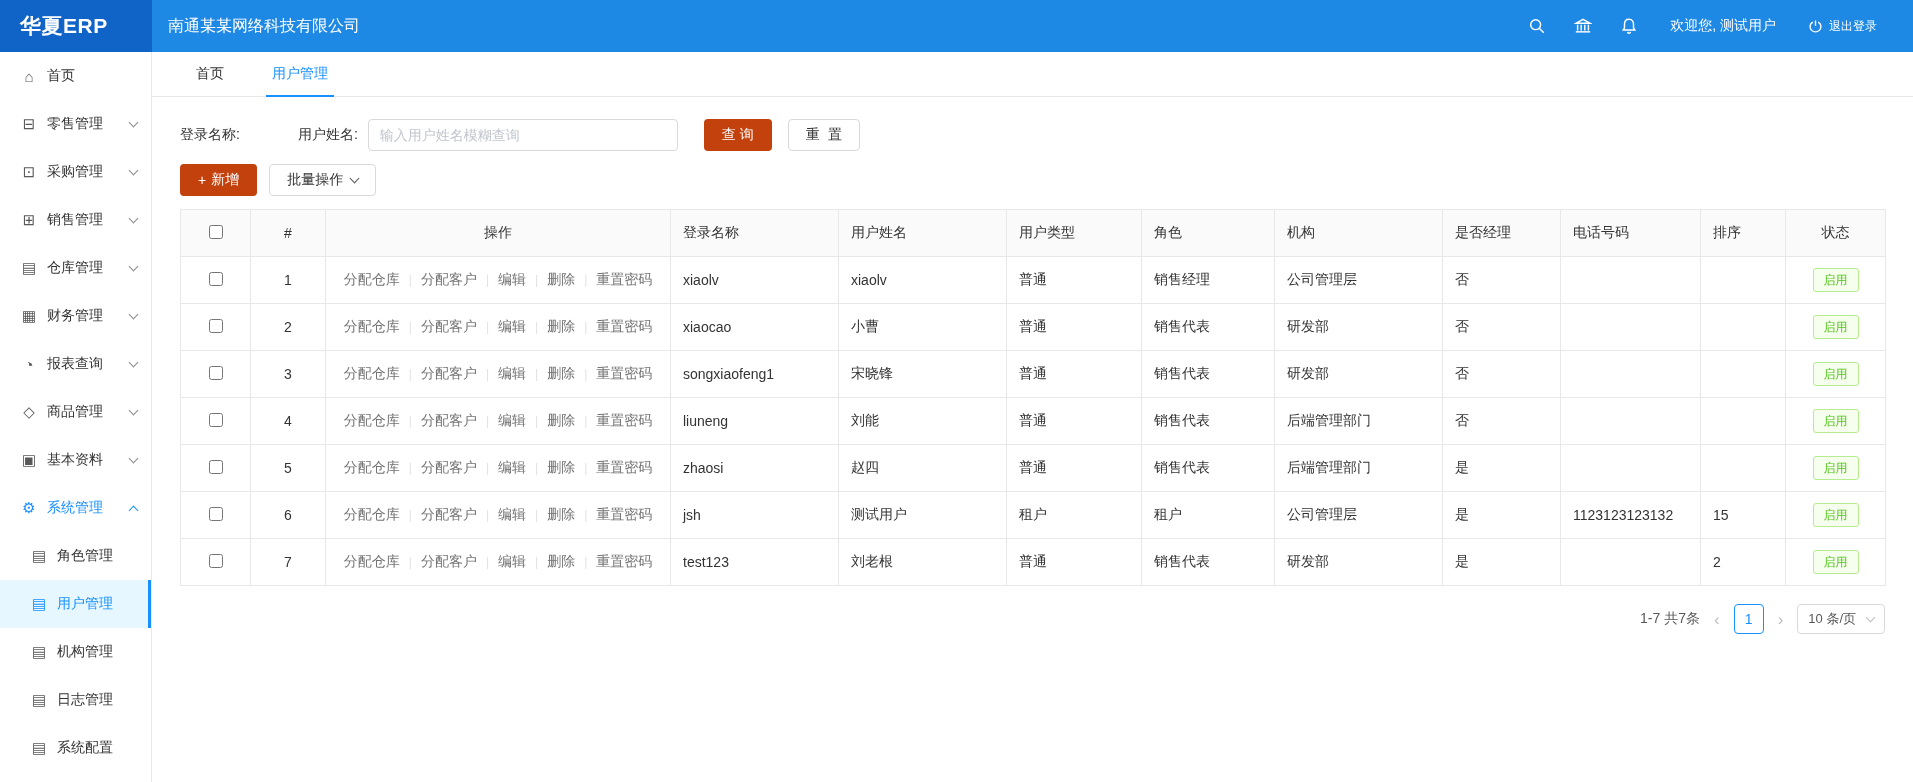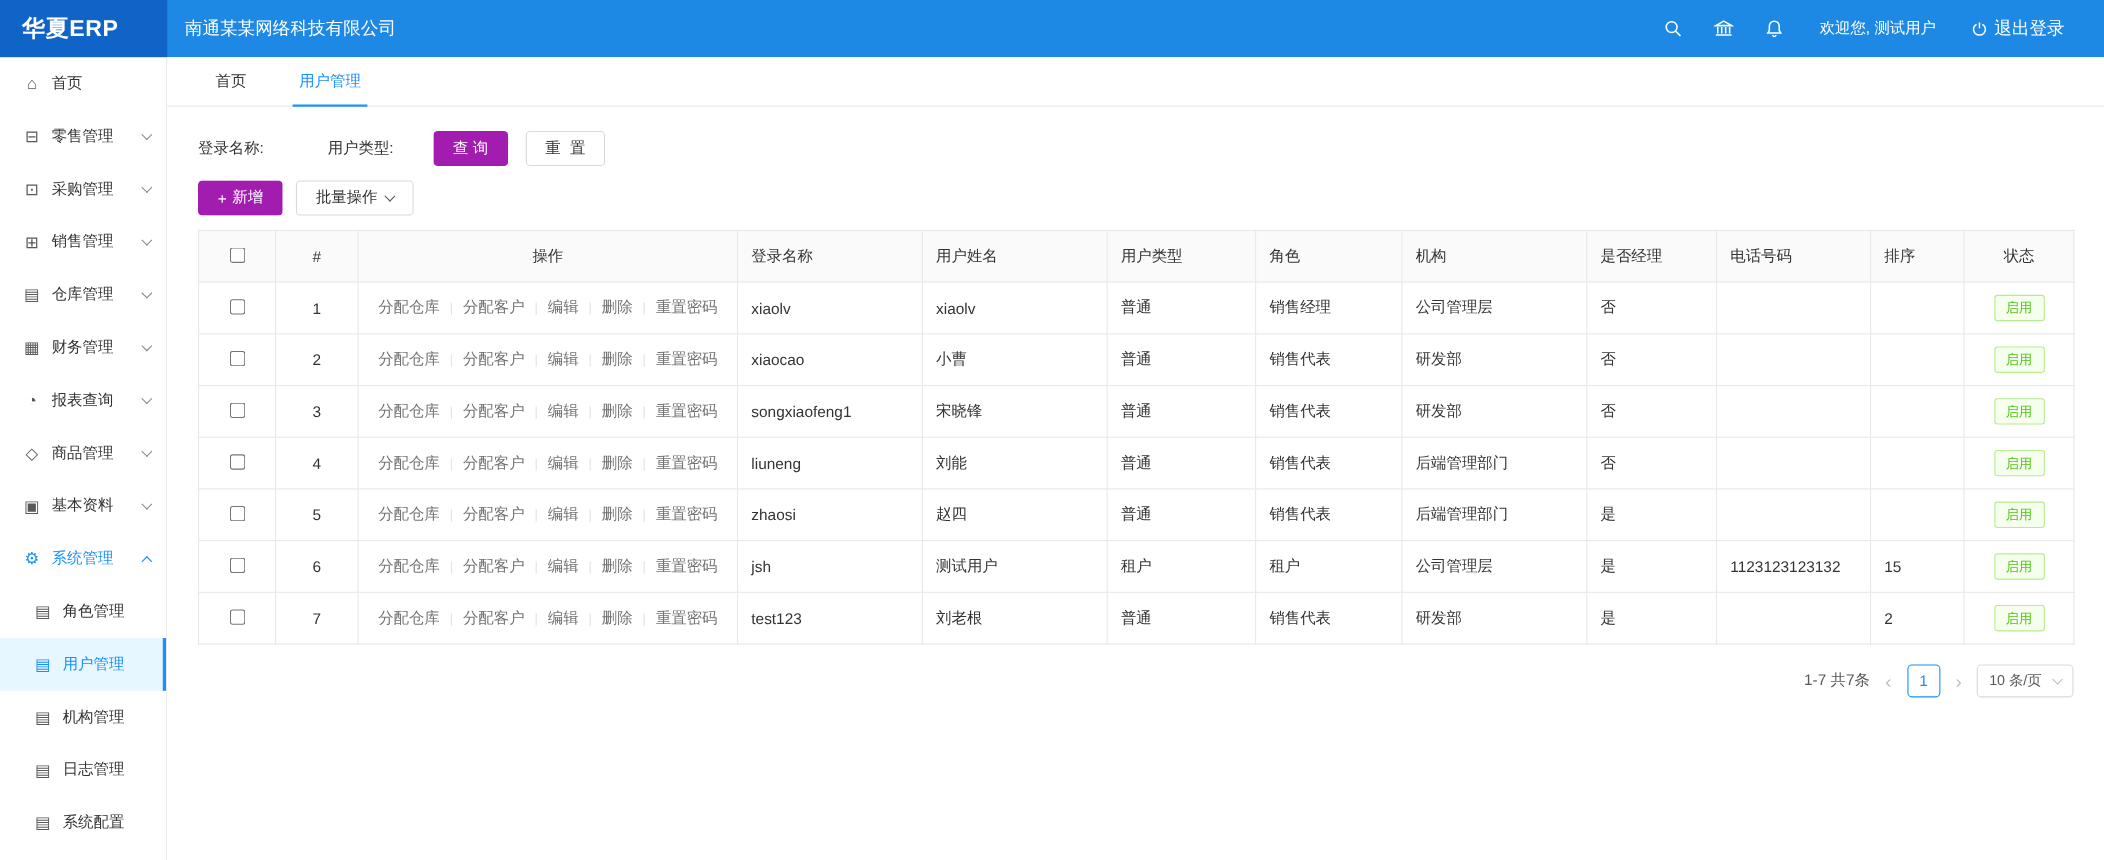--- a/index.html
+++ b/index.html
@@ -8,21 +8,21 @@
   .app { width:1913px; height:782px; display:flex; flex-direction:column; }
 
   
   .topbar { height:52px; flex:0 0 52px; background:#1e88e5; display:flex; align-items:center; color:#fff; }
   .logo { width:152px; height:63px; background:#1064c8; display:flex; align-items:center; padding-left:20px; font-size:21px; font-weight:bold; letter-spacing:.5px; flex:0 0 152px; }
   .company { font-size:16px; margin-left:16px; }
   .topbar-right { margin-left:auto; display:flex; align-items:center; padding-right:36px; }
   .top-icon { width:18px; height:18px; margin-left:28px; cursor:pointer; display:inline-flex; }
   .top-icon svg { width:18px; height:18px; stroke:#fff; fill:none; stroke-width:1.6; }
   .welcome { margin-left:32px; font-size:14px; }
-  .logout { margin-left:32px; display:flex; align-items:center; gap:6px; cursor:pointer; font-size:16px;text-align:right; }
+  .logout { margin-left:32px; display:flex; align-items:center; gap:6px; cursor:pointer; font-size:12px;text-align:right; }
   .logout svg { width:15px; height:15px; stroke:#fff; fill:none; stroke-width:1.8; }
 
   
   .layout { flex:1; display:flex; min-height:0; }
   .sidebar { width:152px; flex:0 0 152px; background:#fff; border-right:1px solid #e8e8e8; overflow:hidden; }
   .menu-item, .submenu-item { height:48px; display:flex; align-items:center; padding:0 14px 0 20px; cursor:pointer; position:relative; color:#333; }
   .submenu-item { padding-left:30px; }
   .mi-icon { width:18px; margin-right:9px; font-size:15px; color:#595959; text-align:center; flex:0 0 18px; }
   .mi-label { font-size:14px; white-space:nowrap; }
   .chev { width:7px; height:7px; border-right:1.5px solid #8c8c8c; border-bottom:1.5px solid #8c8c8c; transform:rotate(45deg); margin-left:auto; margin-top:-3px; }
@@ -42,21 +42,21 @@
   .tab.active::after { content:""; position:absolute; left:0; right:0; bottom:-1px; height:2px; background:#1890ff; }
 
   
   .content { flex:1; padding:22px 28px 0 28px; }
   .filter-row { display:flex; align-items:center; }
   .filter-label { margin-right:10px; color:#333; white-space:nowrap; }
   .filter-input { width:310px; height:32px; border:1px solid #d9d9d9; border-radius:4px; padding:0 11px; font-size:14px; color:#333; outline:none; }
   .filter-input::placeholder { color:#c0c4cc; }
   .gap { width:48px; }
   .btn { height:32px; border-radius:4px; font-size:14px; padding:0 17px; cursor:pointer; border:1px solid transparent; display:inline-flex; align-items:center; gap:5px; white-space:nowrap; }
-  .btn-primary { background:#a21caf; color:#fff; }
+  .btn-primary { background:#c2410c; color:#fff; }
   .btn-default { background:#fff; color:#333; border-color:#d9d9d9; }
   .btn-search { margin-left:26px; }
   .btn-reset { margin-left:16px;font-family:Liberation Mono, monospace; }
   .toolbar { display:flex; align-items:center; margin-top:13px; gap:12px; }
   .caret-down { width:7px; height:7px; border-right:1.4px solid #595959; border-bottom:1.4px solid #595959; transform:rotate(45deg); margin-top:-3px; margin-left:3px; }
 
   
   .table-wrap { margin-top:13px; }
   table.grid { width:100%; border-collapse:collapse; table-layout:fixed; border:1px solid #e8e8e8; }
   .grid th, .grid td { border:1px solid #e8e8e8; height:47px; padding:0 12px; font-size:14px; text-align:left; overflow:hidden; white-space:nowrap; }
@@ -197,21 +197,22 @@
       <div class="tabbar">
           <div class="tab">首页</div>
           <div class="tab active">用户管理</div>
         </div>
 
       <div class="content">
 
         <div class="filter-row">
           <span class="filter-label">登录名称:</span>
           <span class="gap"></span>
-          <span class="filter-label">用户类型:</span>
+          <span class="filter-label">用户姓名:</span>
+          <input class="filter-input" type="text" placeholder="输入用户姓名模糊查询" style="">
           <button class="btn btn-primary btn-search">查 询</button>
           <button class="btn btn-default btn-reset">重 置</button>
         </div>
 
         <div class="toolbar">
           <button class="btn btn-primary">
             <span>+</span>
             <span>新增</span>
           </button>
           <button class="btn btn-default">

